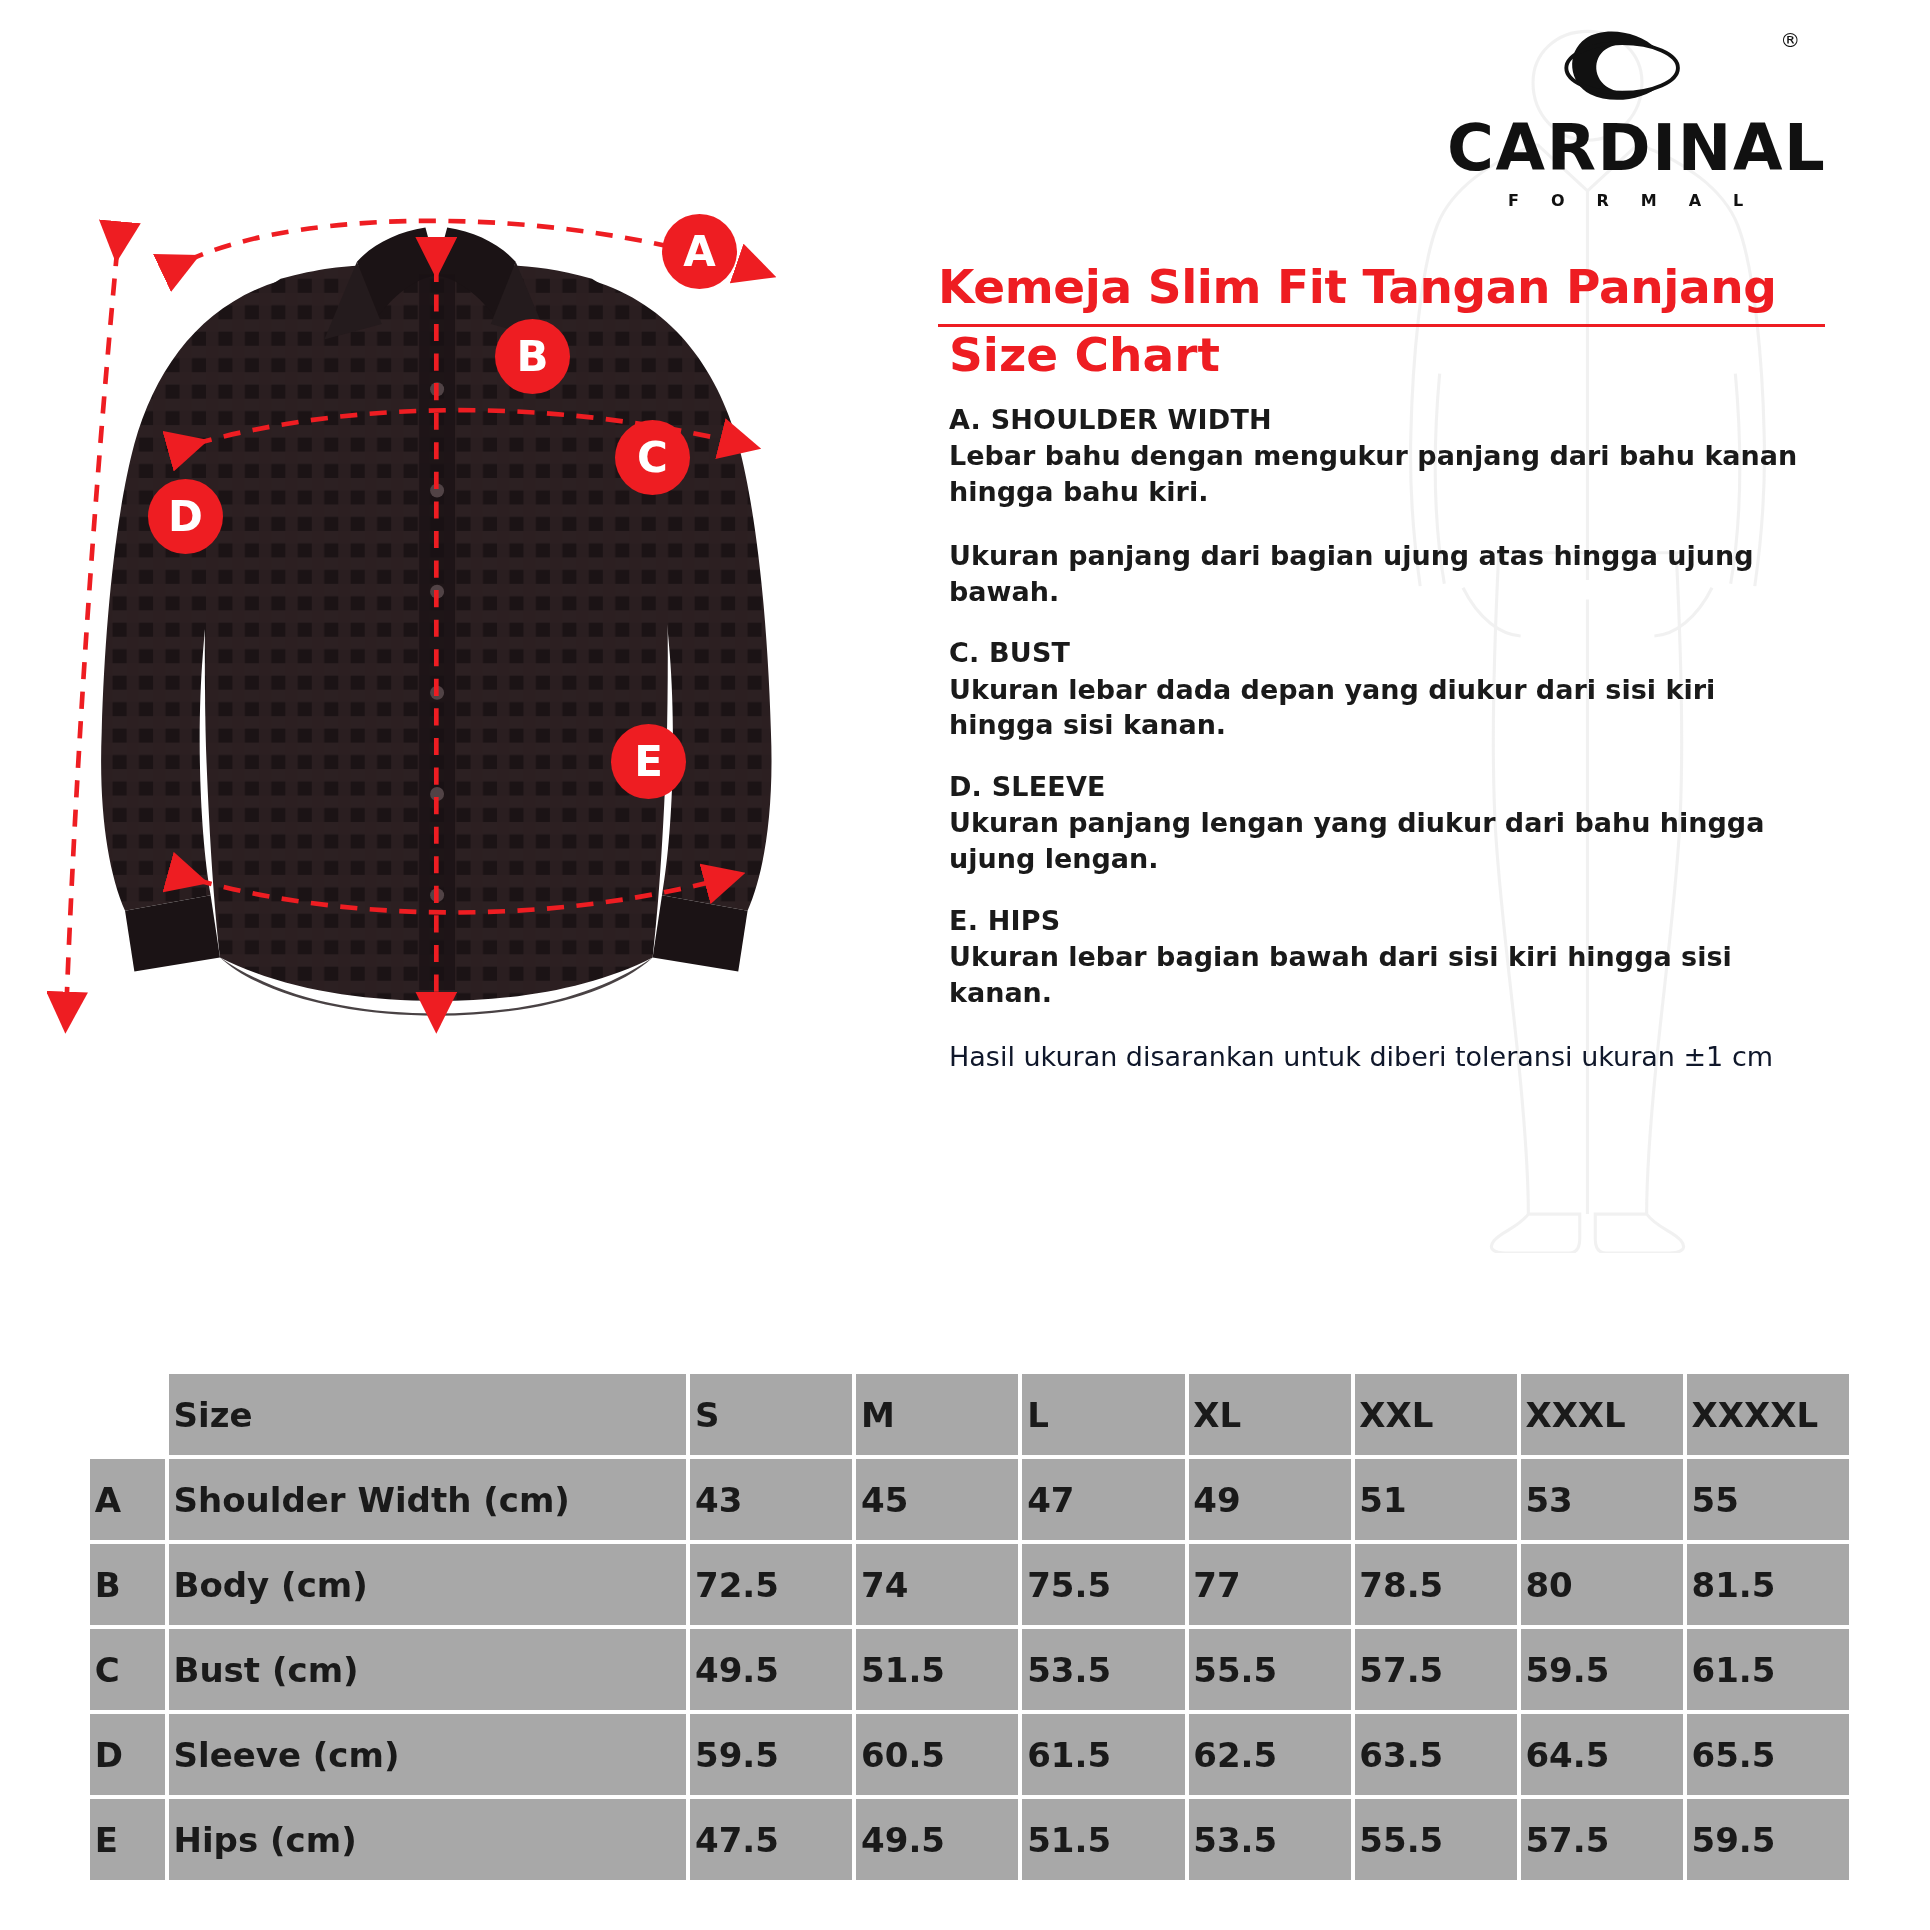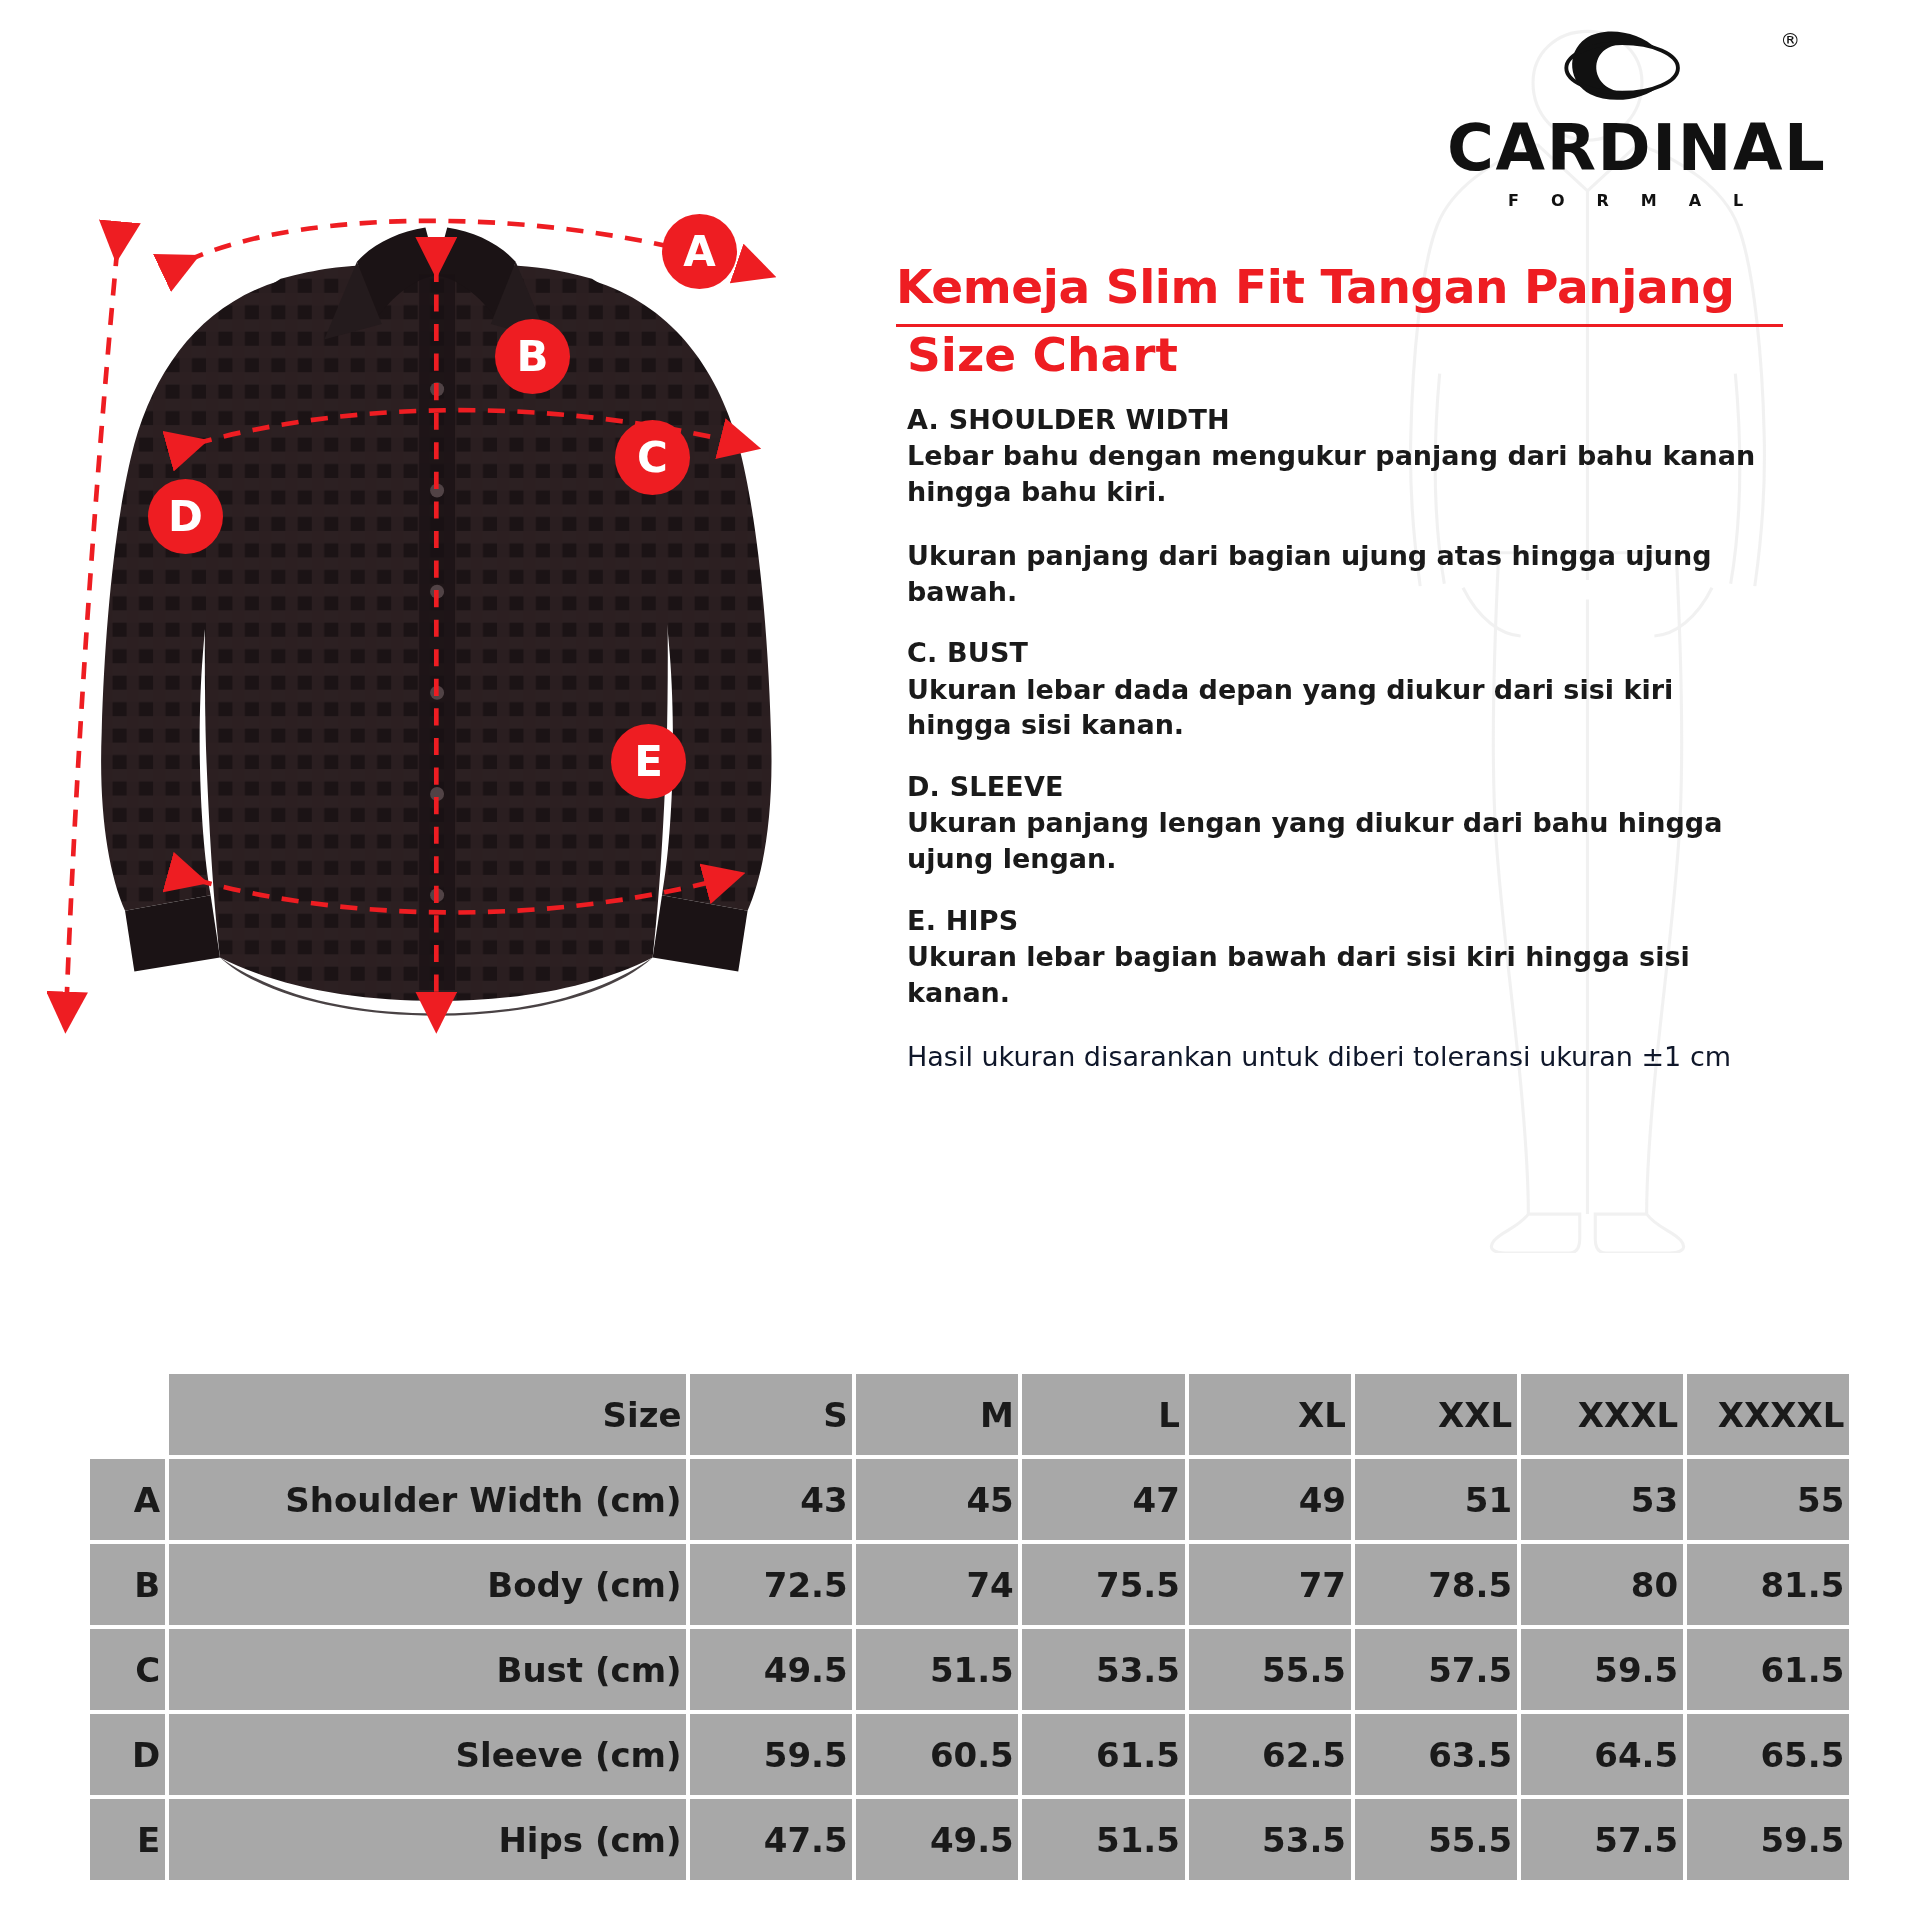--- a/index.html
+++ b/index.html
@@ -61,21 +61,21 @@
     position: absolute;
     right: 4.7px;
     top: 4.7px;
     font-size: 20px;
     color: #111;
   }
 
   
   .info {
     position: absolute;
-    left: 896px;
+    left: 938px;
     top: 261px;
     width: 887px;
   }
   .title {
     color: #ee1d22;
     font-size: 47px;
     font-weight: bold;
     letter-spacing: -0.4px;
     line-height: 1.1;
     padding-bottom: 11px;
@@ -147,21 +147,21 @@
     width: 1767px;
   }
   table.size-chart {
     border-collapse: separate;
     border-spacing: 4.7px;
     width: 100%;
     font-family: "DejaVu Sans", sans-serif;
   }
   table.size-chart td, table.size-chart th {
     background: #a8a8a8;
-    text-align: right;
+    text-align: left;
     height: 81px;
     font-size: 34px;
     font-weight: bold;
     color: #1a1a1a;
     padding: 0 4.7px;
   }
   td.letter { width: 72px; color: #ee1d22; font-size: 36px; }
   td.letter.blank { background: #ffffff; }
   th.label-col, td.label-col { width: 498px; font-size: 36px; }
   th.size-head { color: #ee1d22; font-size: 39px; }

